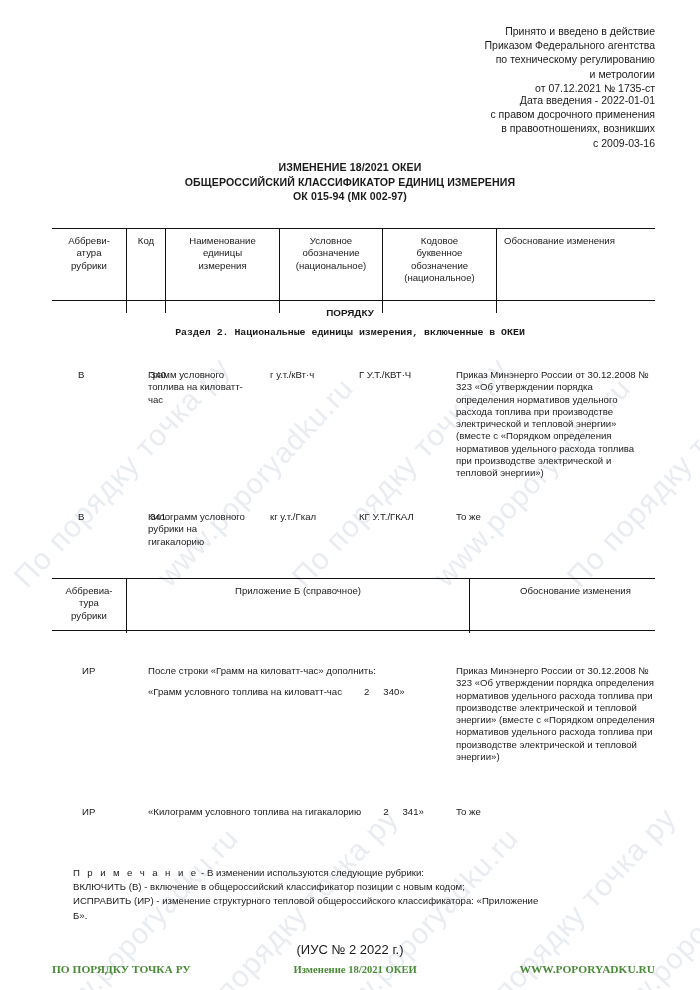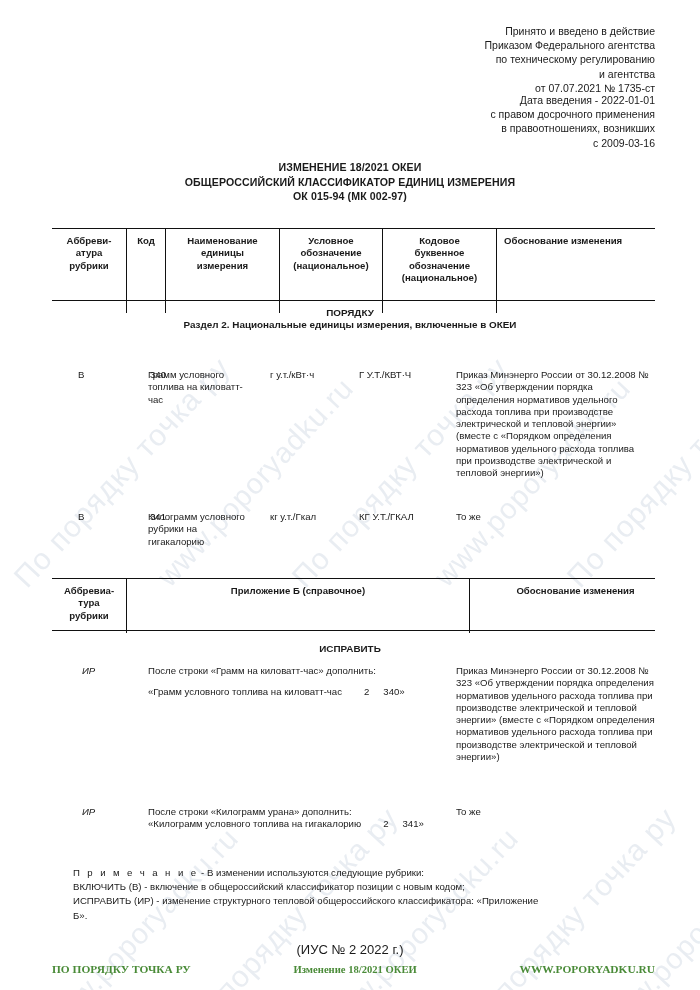--- a/index.html
+++ b/index.html
@@ -77,21 +77,21 @@
     border-collapse: collapse;
     table-layout: fixed;
   }
   .doc-table th, .doc-table td {
     vertical-align: top;
     padding: 0;
     font-size: 9.6px;
     line-height: 12.4px;
   }
   .doc-table thead th {
-    font-weight: bold;
+    font-weight: normal;
     text-align: center;
     padding: 7px 4px 0 4px;
     border-left: 1.4px solid #111;
     border-right: 1.4px solid #111;
   }
   .doc-table thead th.nb-l { border-left: none; }
   .doc-table thead th.nb-r { border-right: none; }
   .doc-table thead tr { }
   .hdr-rule-top, .hdr-rule-bottom {
     position: absolute;
@@ -110,21 +110,21 @@
   
   .center-label {
     position: absolute;
     left: 45px;
     right: 45px;
     text-align: center;
     font-size: 9.9px;
     font-weight: bold;
   }
   #include-label { top: 307px; }
-  #section2-label { top: 319px; }
+  #section2-label { top: 327px; font-family: Liberation Mono, monospace; }
   #tech-units-label { top: 344px; }
   #correct-label { top: 643px; }
 
   
   .row {
     position: absolute;
     left: 52px;
     width: 603px;
     font-size: 9.6px;
     line-height: 12.3px;
@@ -141,21 +141,21 @@
   #row-341 { top: 511px; }
 
   
   .row2 {
     position: absolute;
     left: 52px;
     width: 603px;
     font-size: 9.6px;
     line-height: 12.3px;
   }
-  .c2-abbr { left: 30px;  width: 50px; font-style: italic; }
+  .c2-abbr { left: 30px;  width: 50px; }
   .c2-body { left: 96px;  width: 300px; }
   .c2-just { left: 404px; width: 200px; }
 
   #row-ir1 { top: 665px; }
   #row-ir2 { top: 806px; }
 
   .ir-line2 { margin-top: 9px; }
   .sp-wide { display: inline-block; width: 22px; }
   .sp-mid  { display: inline-block; width: 14px; }
 
@@ -213,22 +213,22 @@
   <div class="wm" style="left: 478px; top: 1010px; font-size: 30px; transform: rotate(-47deg); color: rgb(233, 237, 242);">По порядку точка ру</div>
   <div class="wm" style="left: 618px; top: 1010px; font-size: 29px; transform: rotate(-47deg); color: rgb(233, 237, 242);">www.poporyadku.ru</div>
 </div>
 
 <div id="page">
 
   <div class="block-right" id="approval-block">
     <div>Принято и введено в действие</div>
     <div>Приказом Федерального агентства</div>
     <div>по техническому регулированию</div>
-    <div>и агентства</div>
-    <div>от 07.07.2021 № 1735-ст</div>
+    <div>и метрологии</div>
+    <div>от 07.12.2021 № 1735-ст</div>
   </div>
 
   <div class="block-right" id="effective-block">
     <div>Дата введения - 2022-01-01</div>
     <div>с правом досрочного применения</div>
     <div>в правоотношениях, возникших</div>
     <div>с 2009-03-16</div>
   </div>
 
   <div id="doc-title">
@@ -278,35 +278,33 @@
     <thead>
       <tr>
         <th class="nb-l" style="width:66px;">Аббревиа-<br>тура<br>рубрики</th>
         <th style="width:334px;">Приложение Б (справочное)</th>
         <th class="nb-r" style="width:203px;">Обоснование изменения</th>
       </tr>
     </thead>
   </table>
   <div class="hdr-rule-bottom" style="top:630px;"></div>
 
-  <div class="center-label" id="correct-label">ИСПРАВИТЬ</div>
 
   <div class="row2" id="row-ir1">
     <div class="cell c2-abbr">ИР</div>
     <div class="cell c2-body">
       <div>После строки «Грамм на киловатт-час» дополнить:</div>
       <div class="ir-line2"><span>«Грамм условного топлива на киловатт-час</span><span class="sp-wide"></span><span>2</span><span class="sp-mid"></span><span>340»</span></div>
     </div>
     <div class="cell c2-just">Приказ Минэнерго России от 30.12.2008 № 323 «Об утверждении порядка определения нормативов удельного расхода топлива при производстве электрической и тепловой энергии» (вместе с «Порядком определения нормативов удельного расхода топлива при производстве электрической и тепловой энергии»)</div>
   </div>
 
   <div class="row2" id="row-ir2">
     <div class="cell c2-abbr">ИР</div>
     <div class="cell c2-body" style="width:340px;">
-      <div>После строки «Килограмм урана» дополнить:</div>
       <div><span>«Килограмм условного топлива на гигакалорию</span><span class="sp-wide"></span><span>2</span><span class="sp-mid"></span><span>341»</span></div>
     </div>
     <div class="cell c2-just">То же</div>
   </div>
 
   <div id="note-block">
     <div><span class="note-lead">П р и м е ч а н и е</span><span> - В изменении используются следующие рубрики:</span></div>
     <div>ВКЛЮЧИТЬ (В) - включение в общероссийский классификатор позиции с новым кодом;</div>
     <div>ИСПРАВИТЬ (ИР) - изменение структурного тепловой общероссийского классификатора: «Приложение</div>
     <div>Б».</div>

